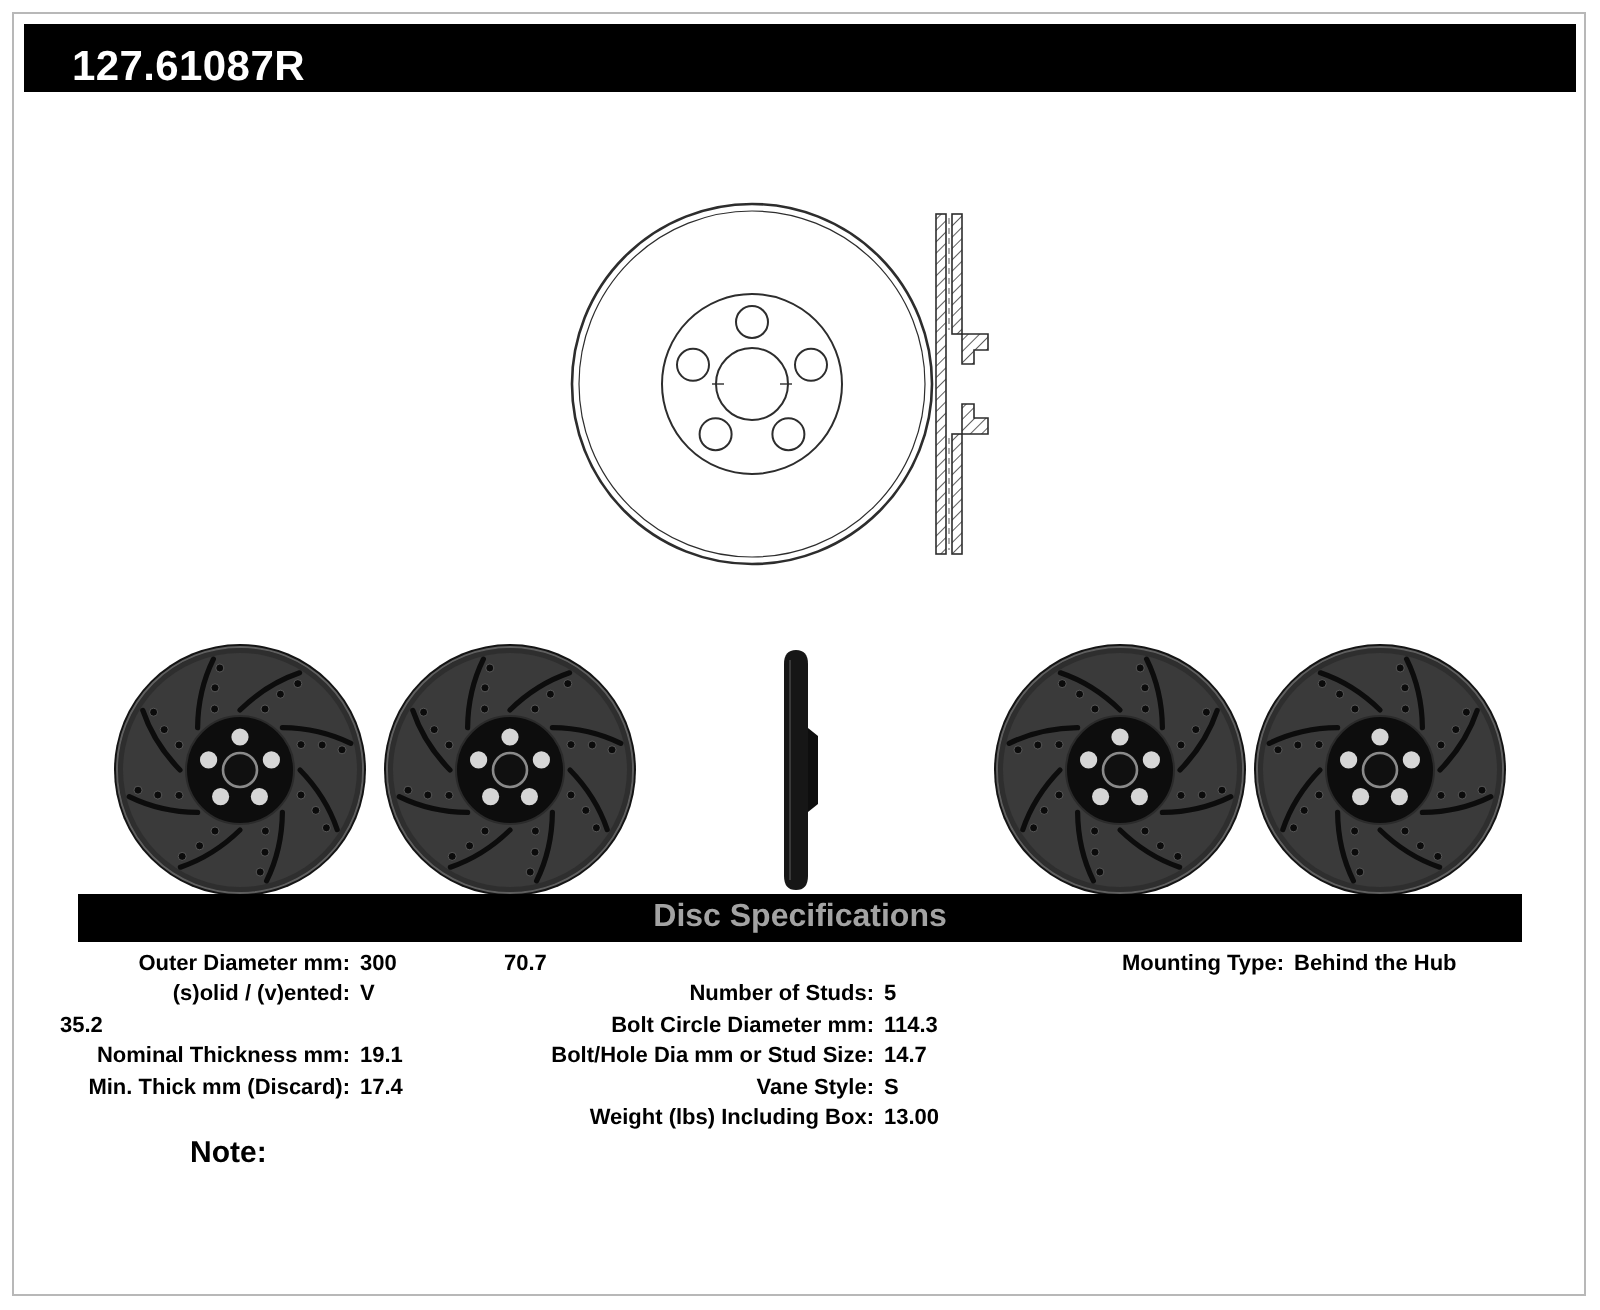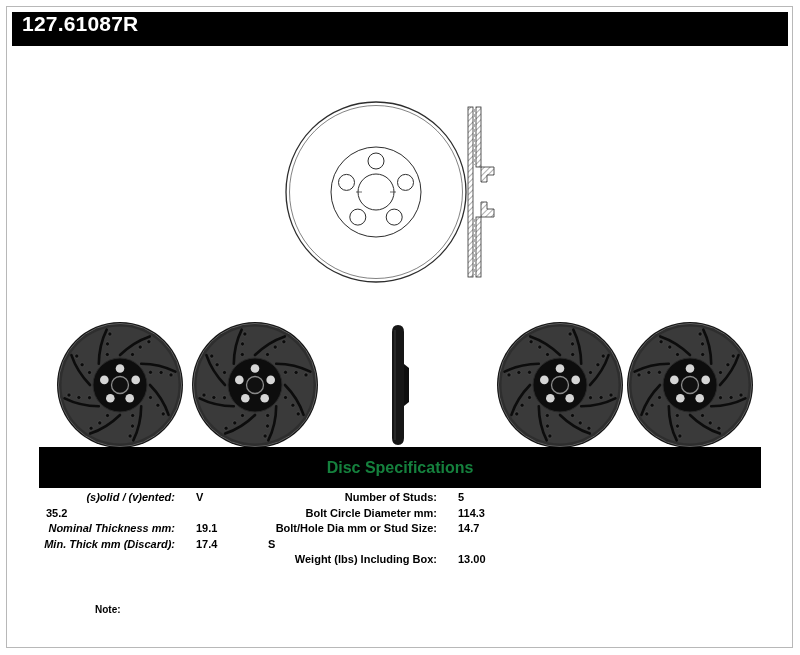--- a/index.html
+++ b/index.html
@@ -11,50 +11,50 @@
     color:#000;
     overflow:hidden;
   }
   .frame{
     position:absolute;left:6px;top:6px;width:787px;height:642px;
     border:1px solid #b8b8b8;
   }
   .header-bar{
     position:absolute;left:12px;top:12px;width:776px;height:34px;
     background:#000;color:#fff;
-    display:flex;justify-content:space-between;align-items:flex-start;
-    padding:0 10px;
+    display:flex;justify-content:space-between;align-items:flex-end;
+    padding:0 24px;
     font-size:21px;font-weight:bold;letter-spacing:0.2px;
   }
   .drawing-front{position:absolute;left:282px;top:98px;}
   .drawing-side{position:absolute;left:462px;top:104px;}
   .rotor-1{position:absolute;left:56px;top:321px;}
   .rotor-2{position:absolute;left:191px;top:321px;}
   .rotor-side{position:absolute;left:382px;top:322px;}
   .rotor-3{position:absolute;left:496px;top:321px;}
   .rotor-4{position:absolute;left:626px;top:321px;}
   .spec-bar{
-    position:absolute;left:39px;top:447px;width:722px;height:41px;
-    background:#000;color:#15803d;
+    position:absolute;left:39px;top:447px;width:722px;height:24px;
+    background:#000;color:#a3a3a3;
     display:flex;justify-content:center;align-items:center;
     font-size:16px;font-weight:bold;
   }
   .spec-col{position:absolute;top:475px;font-size:11px;font-weight:bold;}
   .spec-col-left{left:25px;width:225px;}
   .spec-col-middle{left:247px;width:235px;}
   .spec-col-right{left:532px;width:225px;}
   .spec-row{display:flex;line-height:15.4px;white-space:nowrap;}
   .spec-label{text-align:right;}
-  .spec-col-left .spec-label{flex:0 0 150px;font-style:italic;}
+  .spec-col-left .spec-label{flex:0 0 150px;}
   .spec-col-middle .spec-label{flex:0 0 190px;}
   .spec-col-right .spec-label{flex:0 0 110px;}
-  .spec-value{margin-left:21px;text-align:left;}
+  .spec-value{margin-left:5px;text-align:left;}
   .note{
     position:absolute;left:95px;top:568px;
-    font-size:10px;font-weight:bold;margin-top:36px;
+    font-size:15px;font-weight:bold;
   }
 </style>
 </head>
 <body>
 
 <div class="frame"></div>
 
 <div class="header-bar">
   <span>127.61087R</span>
 </div>
@@ -303,36 +303,36 @@
     <span class="spec-value">19.1</span>
   </div>
   <div class="spec-row">
     <span class="spec-label">Min. Thick mm (Discard):</span>
     <span class="spec-value">17.4</span>
   </div>
 </div>
 
 <div class="spec-col spec-col-middle">
   <div class="spec-row">
-    <span class="spec-label">Hub Hole/Whl Reg mm:</span>
     <span class="spec-value">70.7</span>
   </div>
   <div class="spec-row">
     <span class="spec-label">Number of Studs:</span>
     <span class="spec-value">5</span>
   </div>
   <div class="spec-row">
     <span class="spec-label">Bolt Circle Diameter mm:</span>
     <span class="spec-value">114.3</span>
   </div>
   <div class="spec-row">
     <span class="spec-label">Bolt/Hole Dia mm or Stud Size:</span>
     <span class="spec-value">14.7</span>
   </div>
   <div class="spec-row">
+    <span class="spec-label">Vane Style:</span>
     <span class="spec-value">S</span>
   </div>
   <div class="spec-row">
     <span class="spec-label">Weight (lbs) Including Box:</span>
     <span class="spec-value">13.00</span>
   </div>
 </div>
 
 <div class="spec-col spec-col-right">
   <div class="spec-row">

